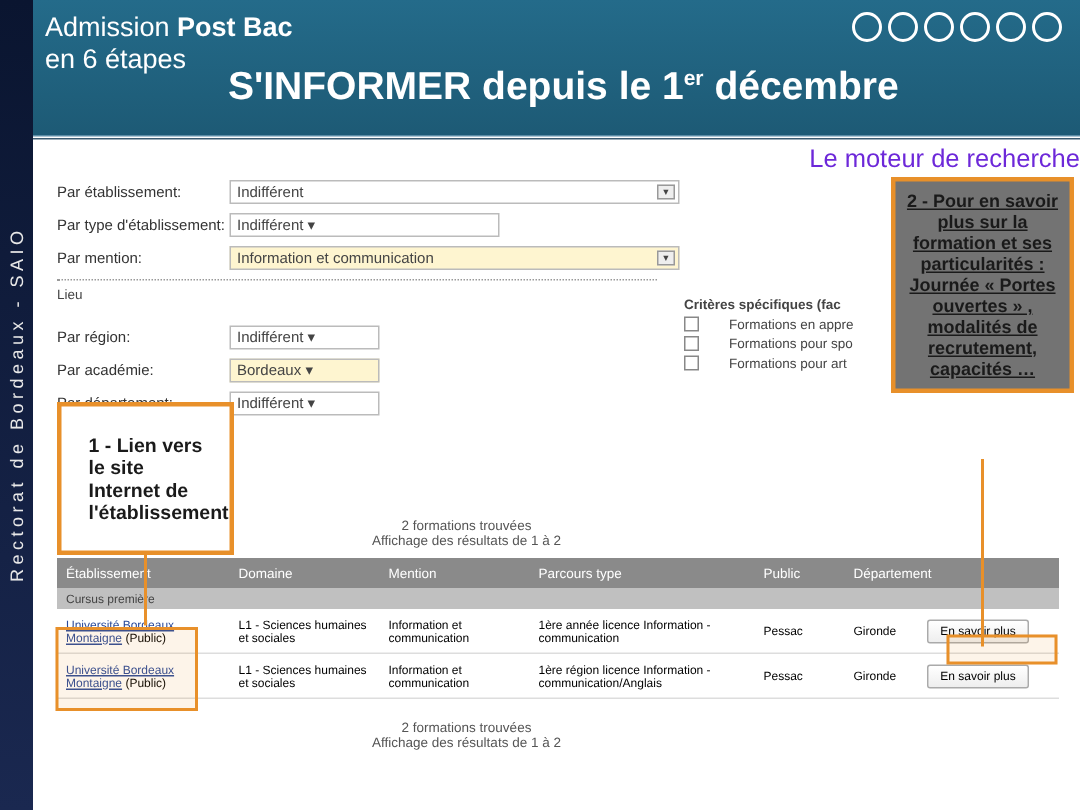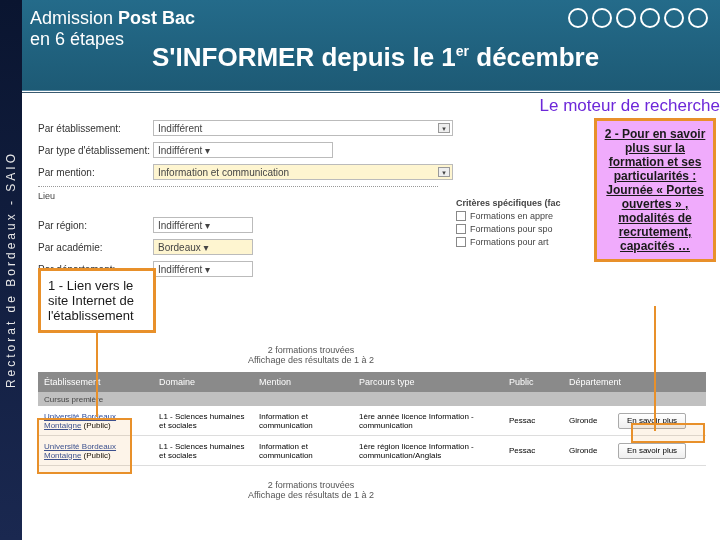--- a/index.html
+++ b/index.html
@@ -22,36 +22,36 @@
 .form-row{display:flex;align-items:center;margin-bottom:6px}
 .form-label{width:115px;font-size:10px;color:#333}
 .form-field{height:16px;border:1px solid #bbb;background:#fff;font-size:10px;padding:0 4px;display:flex;align-items:center;position:relative}
 .field-yellow{background:#fef5d0}
 .field-wide{width:300px}
 .field-med{width:180px}
 .field-small{width:100px}
 .dd-arrow{position:absolute;right:2px;top:2px;width:12px;height:10px;border:1px solid #999;background:#eee;font-size:7px;text-align:center;line-height:9px}
 .divider-line{border-top:1px dotted #999;margin:4px 0;width:400px}
 .specs{position:absolute;right:2px;top:78px;width:130px;font-size:9px}
-.spec-row{display:flex;align-items:center;margin-bottom:3px;gap:4px}
+.spec-row{display:flex;align-items:center;margin-bottom:3px;gap:20px}
 .chk{width:10px;height:10px;border:1px solid #888;background:#fff}
 .search-btn{position:absolute;left:300px;top:320px;width:120px;height:20px;border:1px solid #aaa;border-radius:3px;background:linear-gradient(#fff,#eee);font-size:10px;text-align:center;line-height:18px}
 .search-btn::before{content:"🔍";font-size:9px;margin-right:3px}
 .results-text{position:absolute;left:22px;right:120px;top:345px;text-align:center;font-size:9px;color:#555}
 .table{position:absolute;left:38px;top:372px;width:668px;font-size:9px}
 .thead{background:#8a8a8a;color:#fff;display:flex;height:20px;align-items:center}
 .th{padding:0 6px}
 .th1{width:115px}.th2{width:100px}.th3{width:100px}.th4{width:150px}.th5{width:60px}.th6{width:80px}
 .tbody-header{background:#c0c0c0;height:14px;font-size:8px;padding:0 6px;display:flex;align-items:center;color:#444}
 .trow{display:flex;align-items:center;min-height:30px;border-bottom:1px solid #ddd;background:#fff}
 .td{padding:3px 6px;font-size:8px}
 .link{color:#2a4a9a;text-decoration:underline}
 .btn-savoir{width:68px;height:16px;border:1px solid #aaa;border-radius:2px;background:linear-gradient(#fff,#eee);font-size:8px;text-align:center;line-height:14px}
-.callout1{position:absolute;left:38px;top:268px;width:118px;background:#fff;border:3px solid #e8902a;padding:7px;font-size:13px;font-weight:normal;color:#1a1a1a;text-align:left;z-index:10}
-.callout2{position:absolute;right:4px;top:118px;width:122px;background:#f0abfc;border:3px solid #e8902a;padding:6px;font-size:12px;font-weight:bold;color:#1a1a1a;text-align:center;z-index:10;text-decoration:underline}
+.callout1{position:absolute;left:38px;top:268px;width:118px;background:#fff;border:3px solid #e8902a;padding:18px;font-size:13px;font-weight:bold;color:#1a1a1a;text-align:left;z-index:10}
+.callout2{position:absolute;right:4px;top:118px;width:122px;background:#737373;border:3px solid #e8902a;padding:6px;font-size:12px;font-weight:bold;color:#1a1a1a;text-align:center;z-index:10;text-decoration:underline}
 .conn1{position:absolute;left:96px;top:332px;width:2px;height:85px;background:#e8902a;z-index:5}
 .conn2{position:absolute;right:64px;top:306px;width:2px;height:125px;background:#e8902a;z-index:5}
 .footer-text{position:absolute;left:22px;right:120px;top:480px;text-align:center;font-size:9px;color:#555}
 .hl-orange{position:absolute;border:2px solid #e8902a;background:rgba(232,144,42,0.1);z-index:8;pointer-events:none}
 .hl1{left:37px;top:418px;width:95px;height:56px}
 .hl2{left:631px;top:423px;width:74px;height:20px}
 </style>
 </head>
 <body>
 

